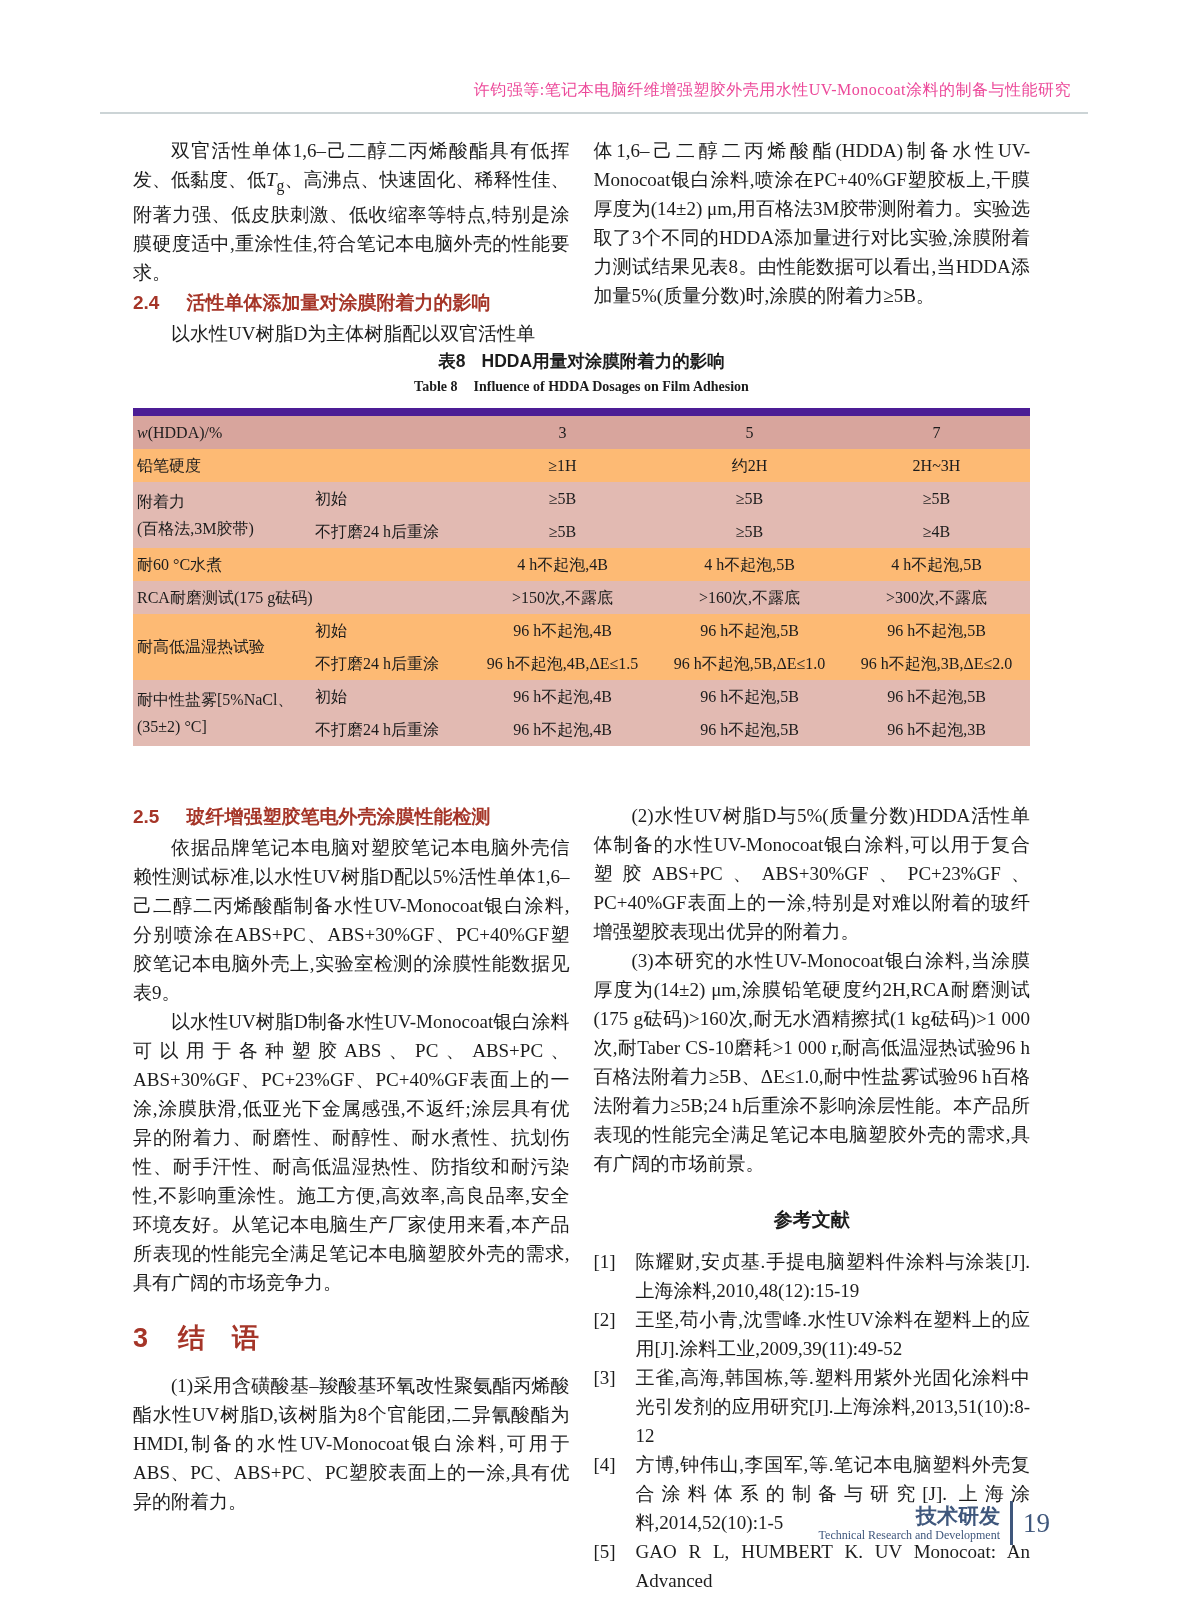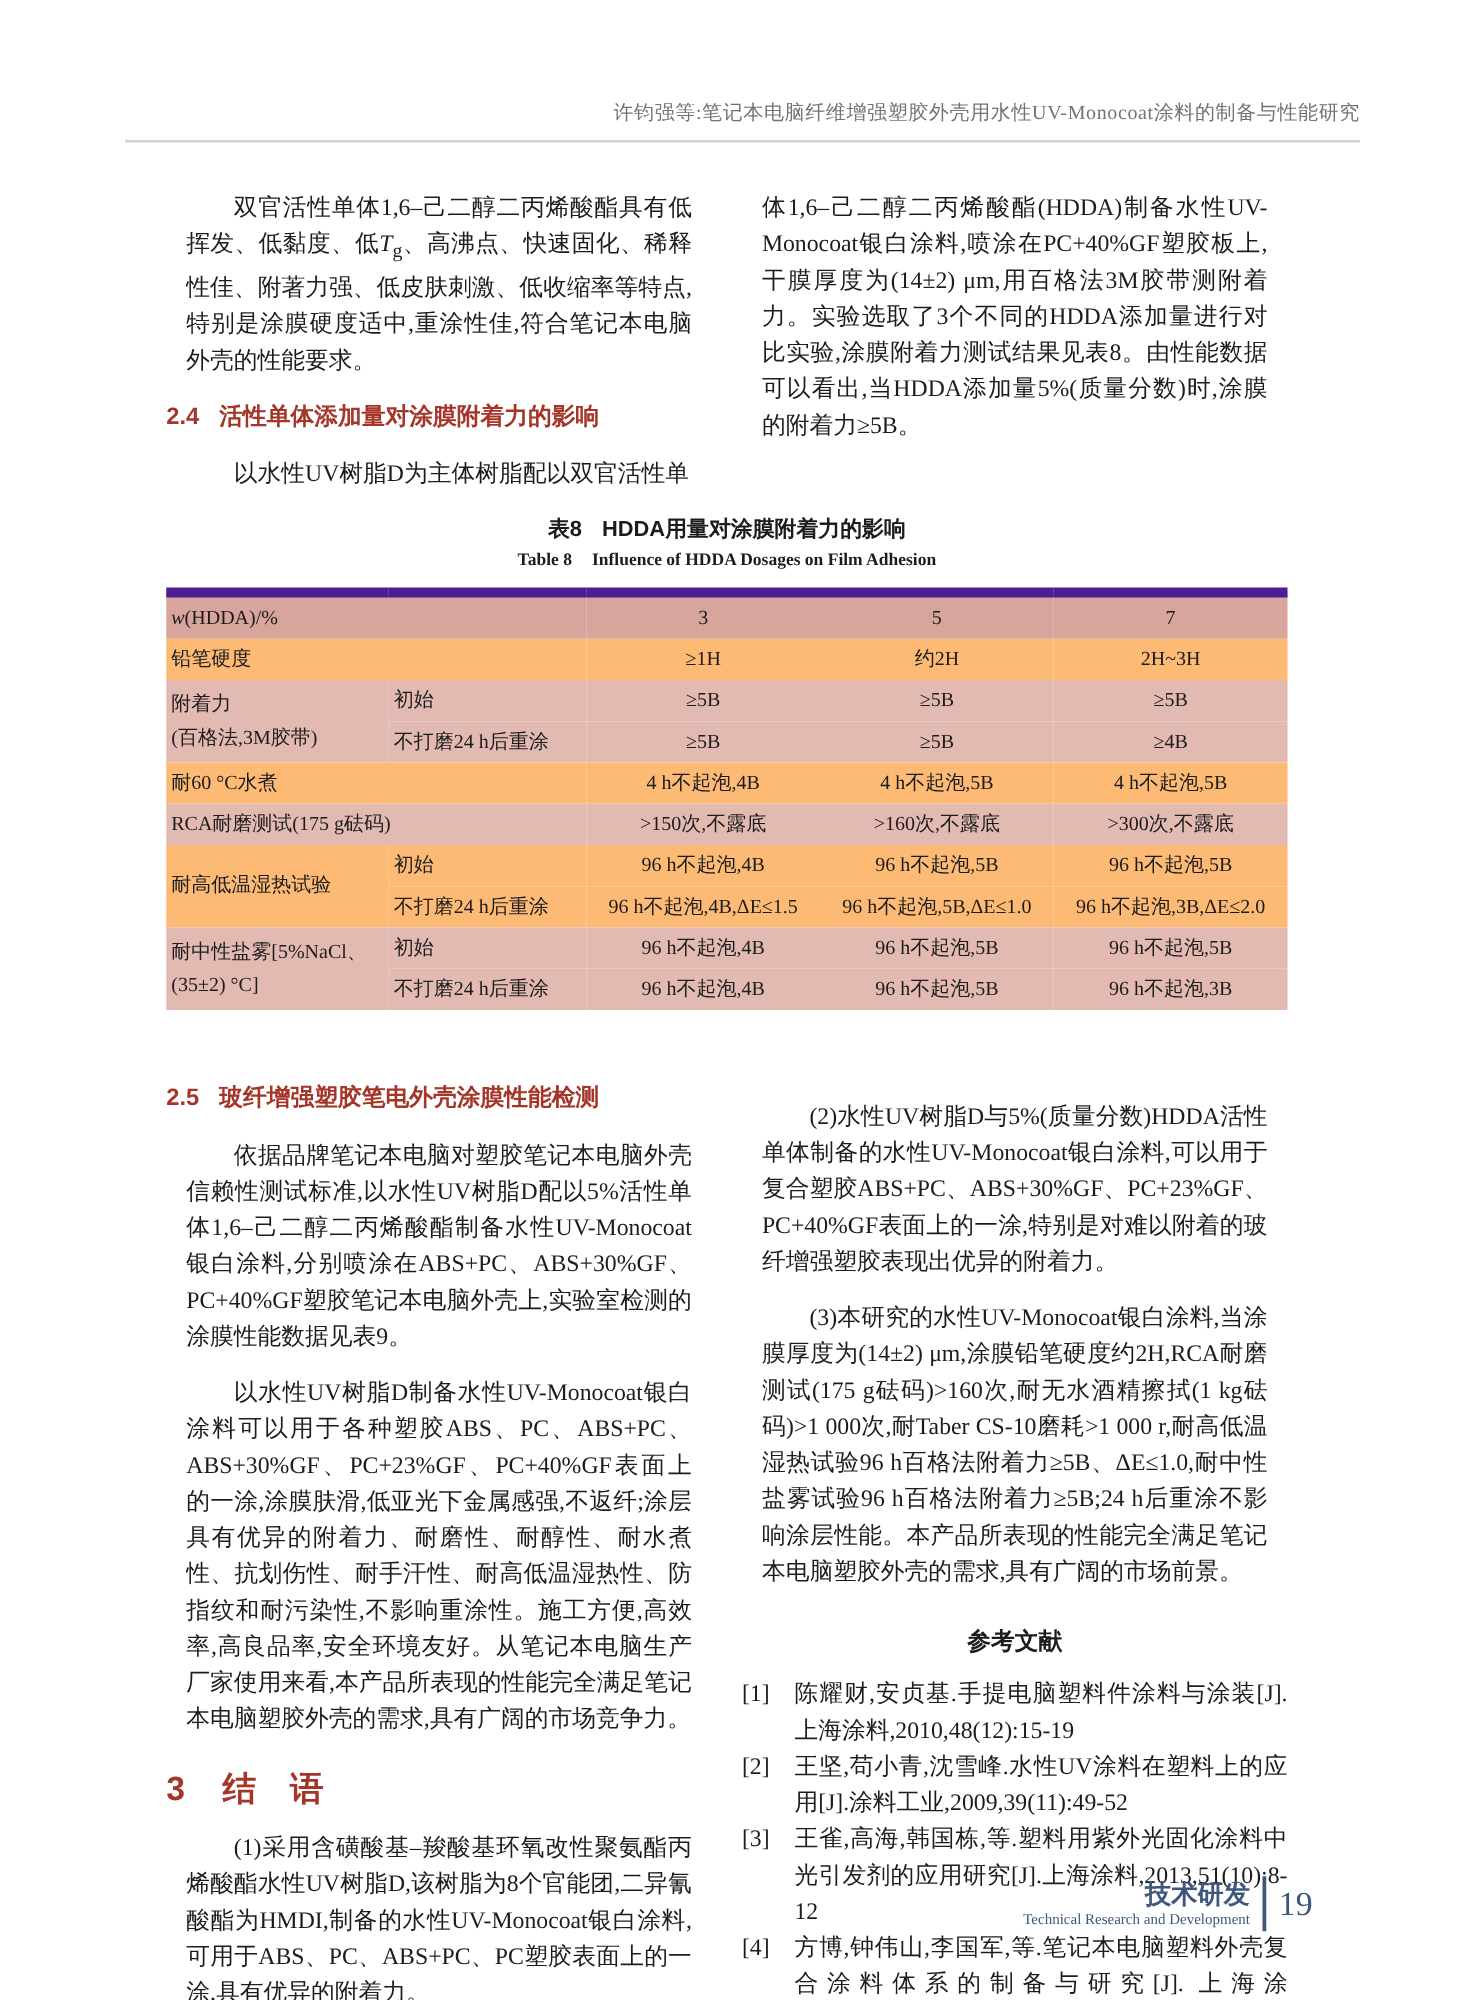--- a/index.html
+++ b/index.html
@@ -3,35 +3,35 @@
 <meta charset="utf-8">
 <style>
   html,body { margin:0; padding:0; }
   body {
     width:1187px; height:1600px; position:relative; background:#ffffff;
     font-family:"Liberation Serif","DejaVu Serif",serif; color:#1c1c1c;
     overflow:hidden;
   }
   
   .running-head {
-    position:absolute; top:80px; right:99px;
-    font-size:16px; letter-spacing:0.5px; color:#737373;
+    position:absolute; top:80px; right:116px;
+    font-size:16px; letter-spacing:0.5px; color:#ec4899;
   }
   .header-rule {
     position:absolute; top:112px; left:100px; width:988px; height:2px;
     background:#ccd4d6;
   }
   
   .content { position:absolute; left:133px; top:136px; width:897px; }
   .cols { display:flex; gap:24px; }
   .col { flex:1; min-width:0; }
-  p.body { font-size:19px; line-height:29px; text-align:justify; margin:16px; }
+  p.body { font-size:19px; line-height:29px; text-align:justify; margin:0; }
   .indent { text-indent:2em; }
   .h-sec {
-    display:flex; gap:16px; align-items:center;
+    display:flex; gap:27px; align-items:center;
     font-family:"Liberation Sans","DejaVu Sans",sans-serif;
     font-weight:bold; font-size:19px; line-height:30px; color:#a53528;
     margin:1px 0;
   }
   .h-big {
     display:flex; gap:30px; align-items:baseline;
     font-family:"Liberation Sans","DejaVu Sans",sans-serif;
     font-weight:bold; font-size:27px; line-height:34px; color:#a53528;
     margin:24px 0 16px 0;
   }

